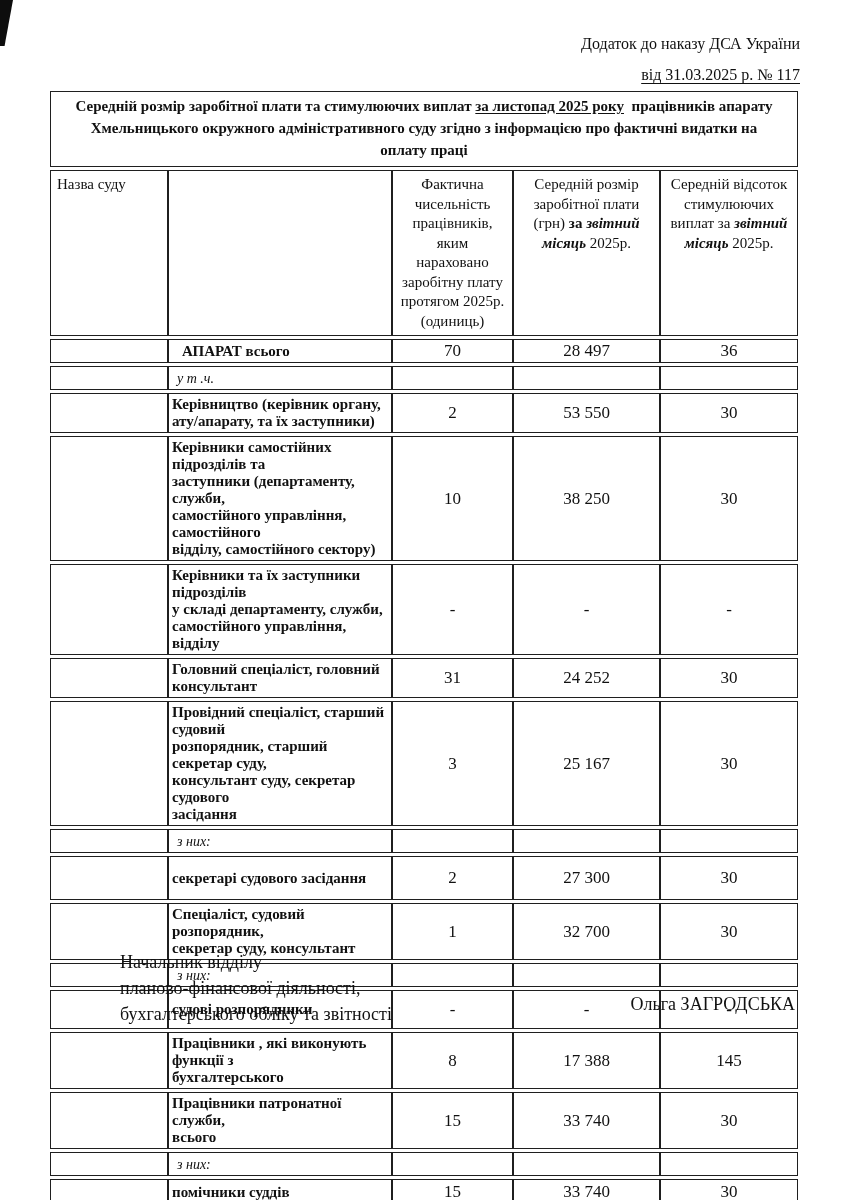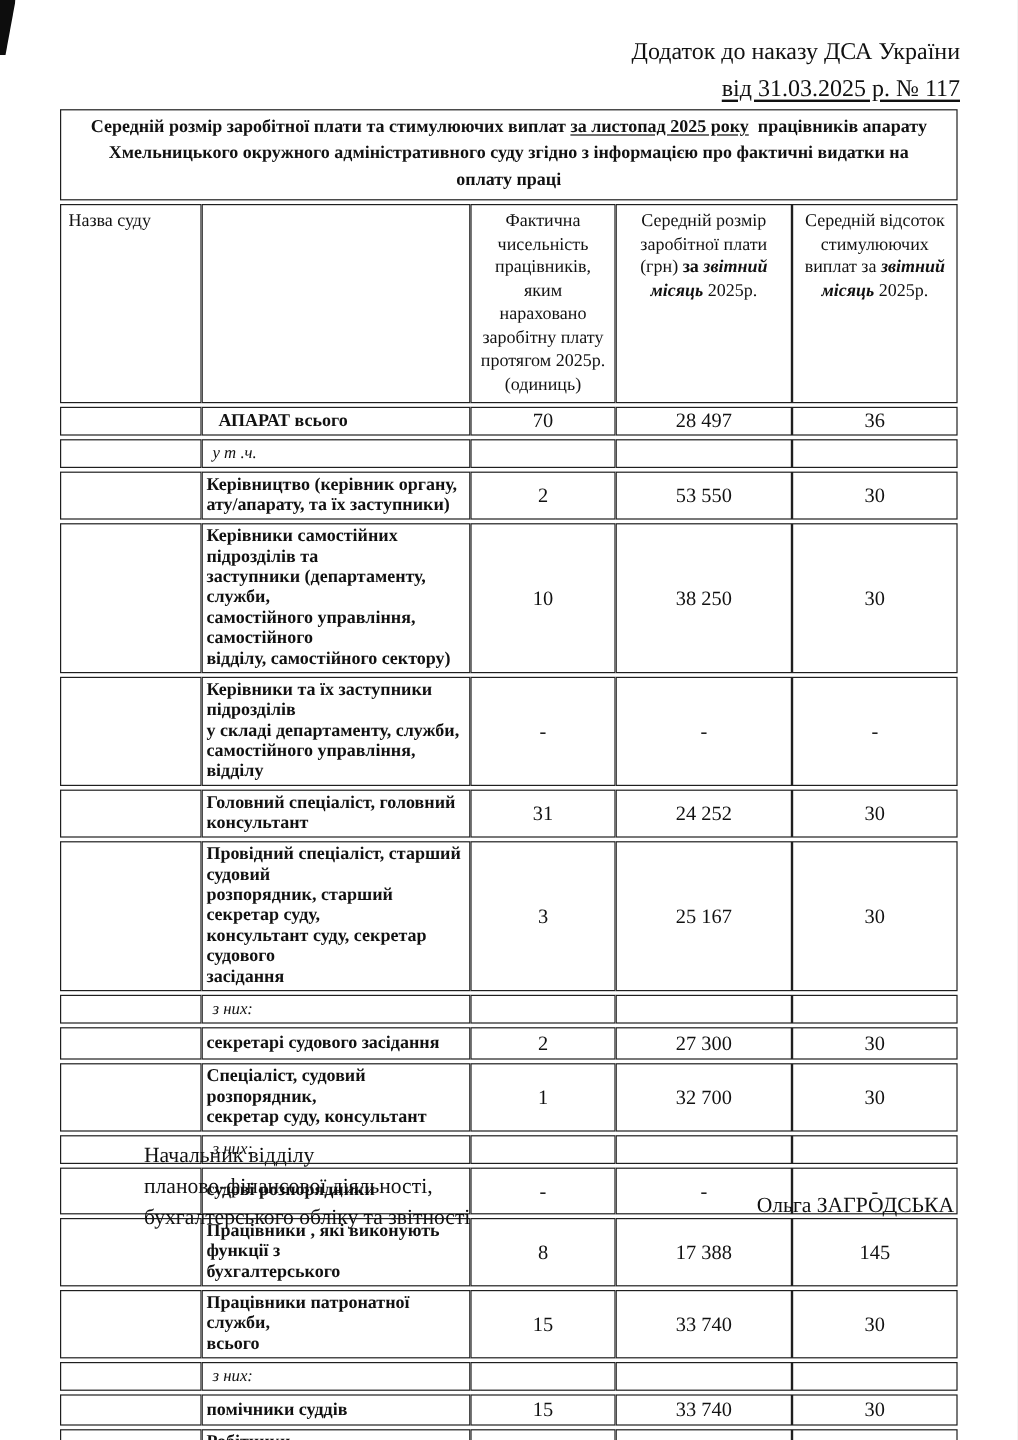--- a/index.html
+++ b/index.html
@@ -2,21 +2,21 @@
 <html><head>
 <meta charset="utf-8">
 <style>
   html,body{margin:0;padding:0;background:#e8e8e8;}
   #page{position:relative;width:848px;height:1200px;background:#ffffff;overflow:hidden;
         font-family:"Liberation Serif","DejaVu Serif",serif;color:#111;}
   
   #corner-mark{position:absolute;left:0;top:0;width:13px;height:46px;background:#0d0d0d;
         clip-path:polygon(0 0,100% 0,35% 100%,0 100%);}
   
-  #annex{position:absolute;top:28px;right:48px;text-align:right;font-size:20px;line-height:31px;}
+  #annex{position:absolute;top:28px;right:48px;text-align:right;font-size:16px;line-height:31px;}
   #annex .ul{text-decoration:underline;text-underline-offset:3px;}
   
   #salary-table{position:absolute;left:50px;top:88px;width:748px;border-collapse:separate;
         border-spacing:0 3px;table-layout:fixed;}
   #salary-table td{border:1px solid #1f1f1f;background:#fff;}
   .title-cell{font-weight:bold;font-size:15px;line-height:22px;text-align:center;
         padding:3px 24px 5px 24px;vertical-align:middle;}
   .title-cell .ul{text-decoration:underline;text-underline-offset:2px;}
   .hdr{font-size:15px;line-height:19.5px;text-align:center;vertical-align:top;
         padding:4px 6px;height:118px;}
@@ -138,21 +138,21 @@
           <td class="num">25 167</td>
           <td class="num">30</td>
         </tr>
         <tr style="height: 24px;">
           <td class="blank"></td>
           <td class="lbl italic">з них:</td>
           <td class="num"></td>
           <td class="num"></td>
           <td class="num"></td>
         </tr>
-        <tr style="height: 27px;">
+        <tr style="height: 44px;">
           <td class="blank"></td>
           <td class="lbl bold">секретарі судового засідання</td>
           <td class="num">2</td>
           <td class="num">27 300</td>
           <td class="num">30</td>
         </tr>
         <tr style="height: 36px;">
           <td class="blank"></td>
           <td class="lbl bold">Спеціаліст, судовий розпорядник,
 секретар суду, консультант</td>

